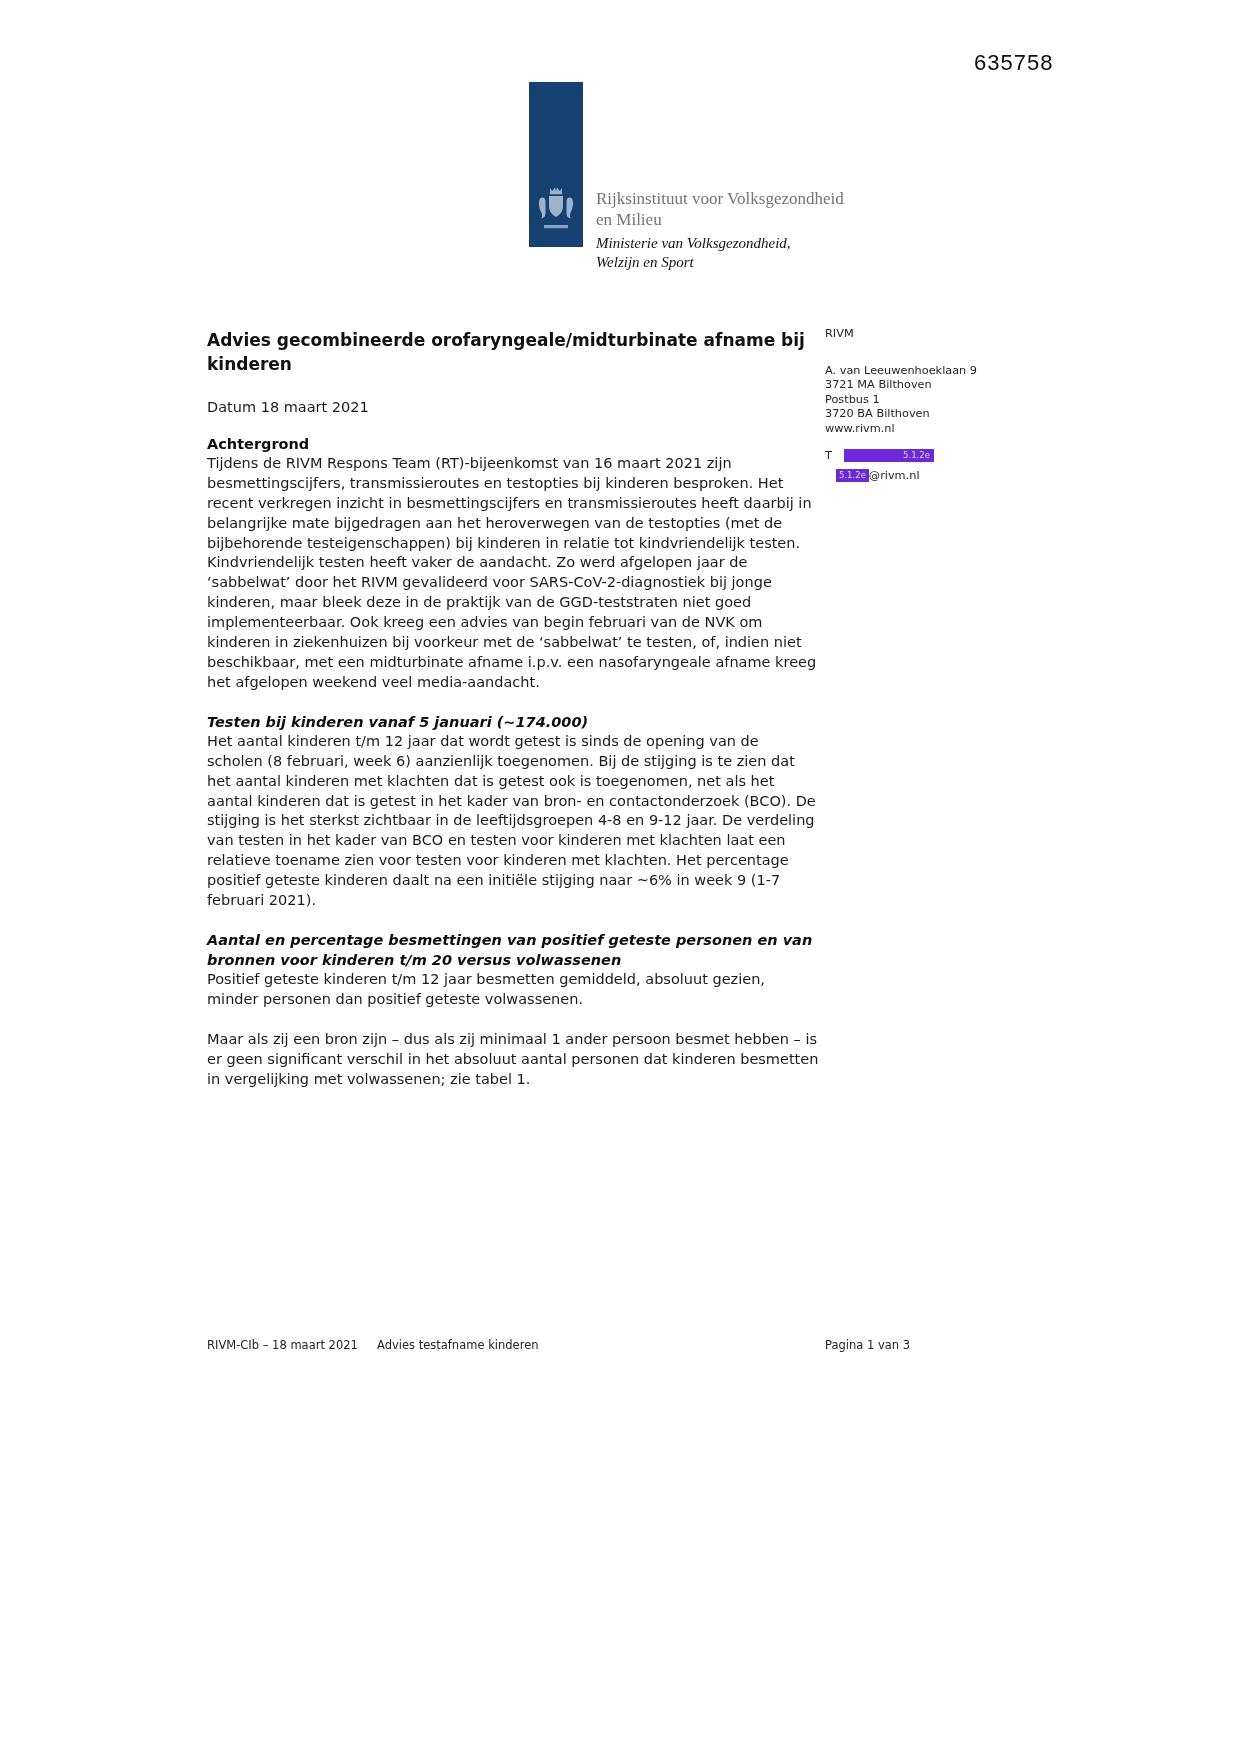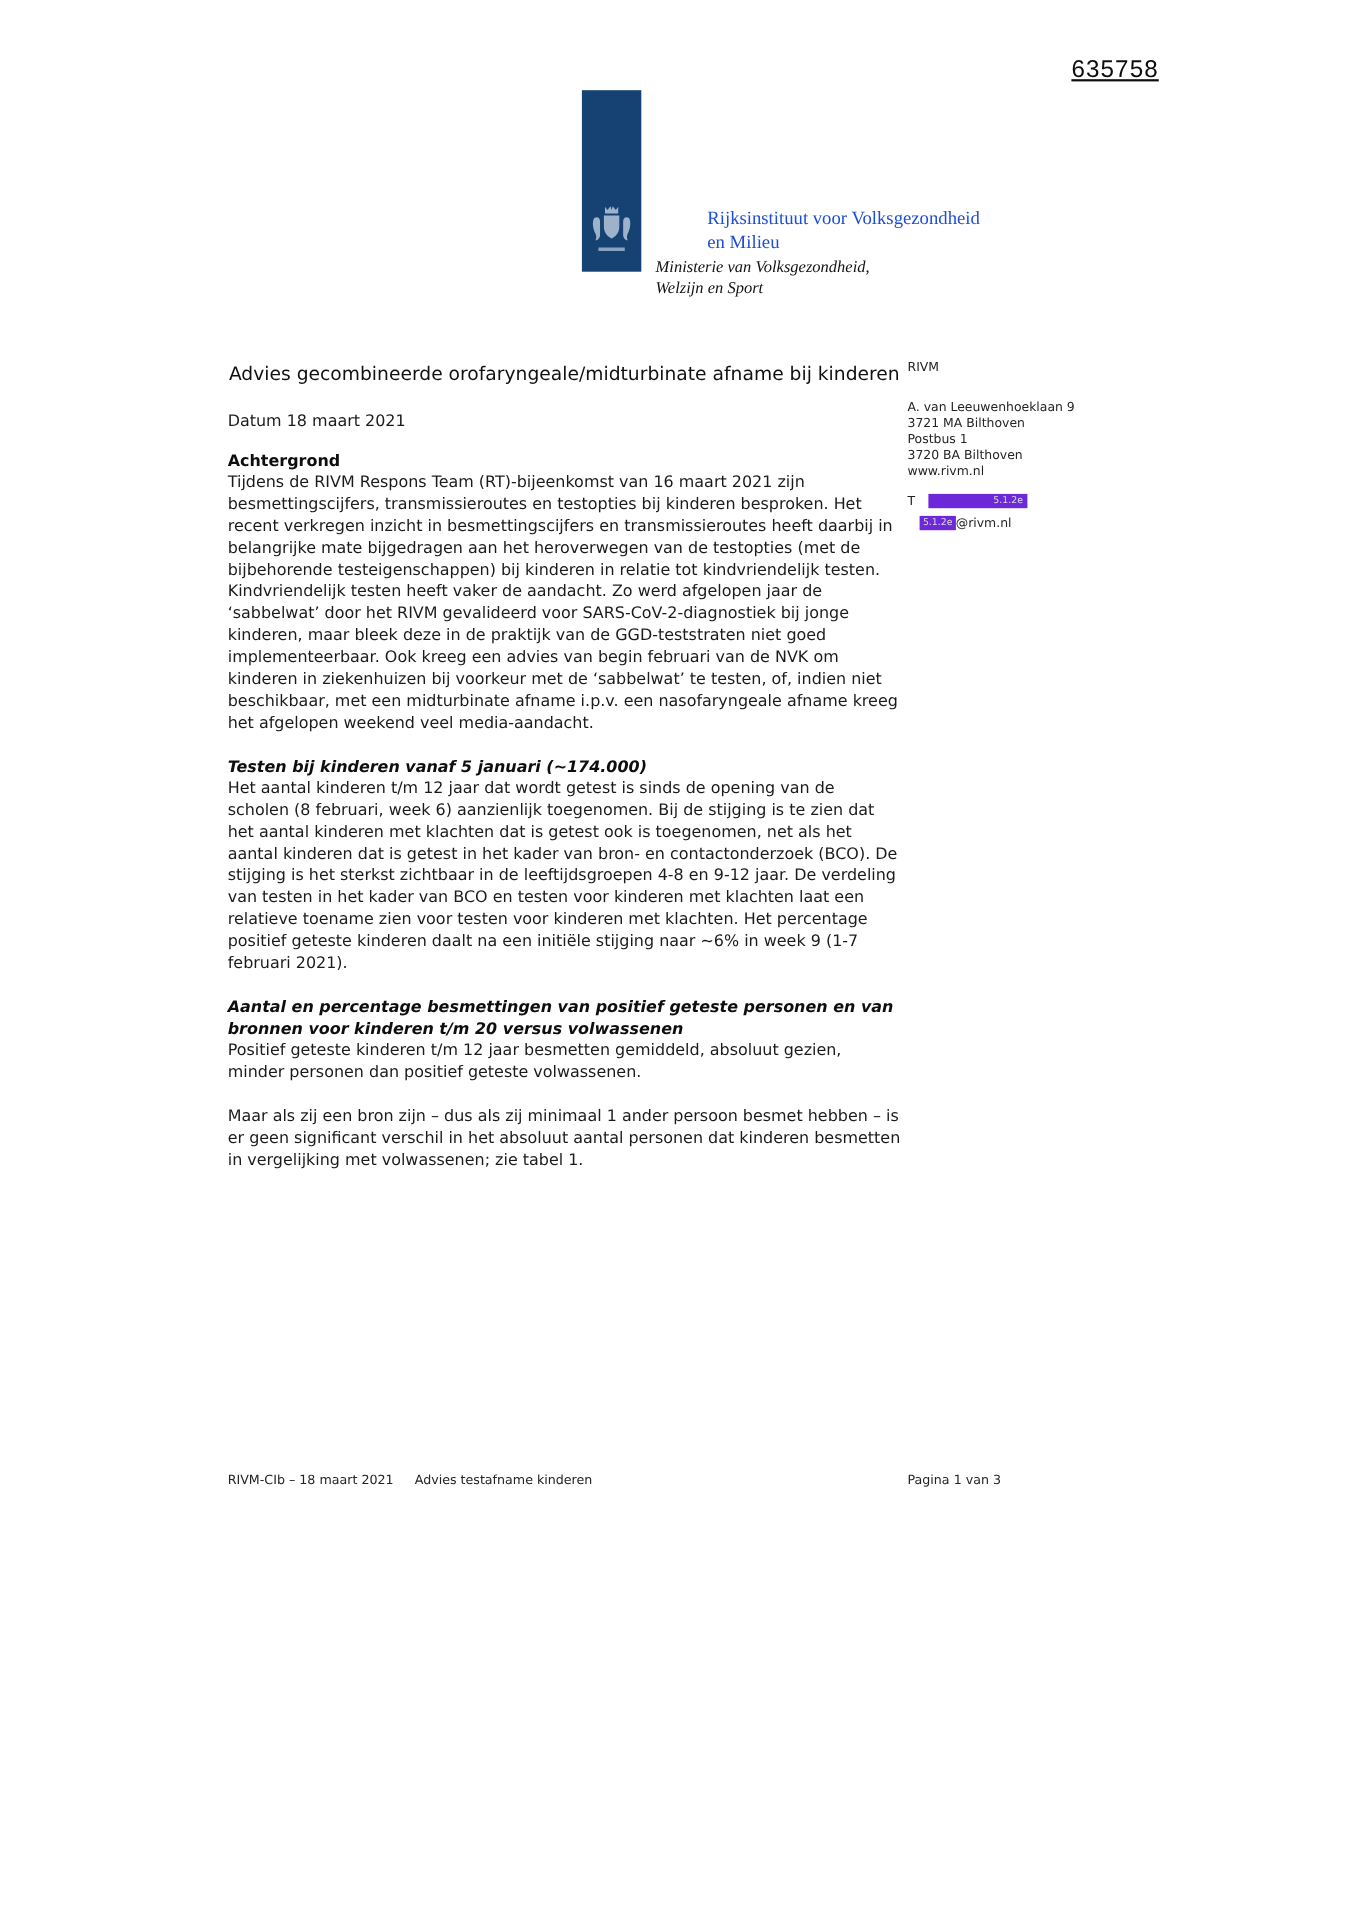--- a/index.html
+++ b/index.html
@@ -8,41 +8,41 @@
     width: 1241px; height: 1754px;
     position: relative;
     font-family: "DejaVu Sans", sans-serif;
     color: #1b1b1b;
   }
   .page { position: absolute; inset: 0; background: #ffffff; overflow: hidden; }
 
   .doc-number {
     position: absolute; left: 974px; top: 50px;
     font-family: "Liberation Sans", sans-serif;
-    font-size: 22px; letter-spacing: 1px; color: #0d0d0d; text-decoration: underline;
+    font-size: 22px; letter-spacing: 1px; color: #0d0d0d;
   }
 
   
   .logo { position: absolute; left: 529px; top: 82px; display: flex; }
   .ribbon { width: 54px; height: 165px; background: #154273; position: relative; flex: 0 0 auto; }
   .coat { position: absolute; left: 50%; transform: translateX(-50%); bottom: 12px; }
   .logo-text { margin-left: 13px; padding-top: 106px; white-space: nowrap; }
   .org-name {
     font-family: "Liberation Serif", serif;
-    font-size: 17px; line-height: 21px; color: #1d4ed8; margin-left: 47px;
+    font-size: 17px; line-height: 21px; color: #737373;
   }
   .ministry {
     font-family: "Liberation Serif", serif; font-style: italic;
     font-size: 15px; line-height: 19px; color: #121212;
   }
   .ministry.first { margin-top: 4px; }
 
   
   .main-col { position: absolute; left: 207px; top: 328px; width: 612px; font-size: 14.5px; line-height: 19.9px; }
-  .title { font-size: 17px; line-height: 24px; font-weight: normal; color: #111; margin-bottom: 22px; text-align: center; }
+  .title { font-size: 17px; line-height: 24px; font-weight: bold; color: #111; margin-bottom: 22px; }
   .date-line { margin-bottom: 16px; }
   .sec-heading { font-size: 14.5px; line-height: 20px; font-weight: bold; color: #0e0e0e; }
   .sec-heading.sp { margin-top: 19px; font-style: italic; }
   .body-p { margin: 0; }
   .body-p.gap { margin-top: 20px; }
 
   
   .side-col { position: absolute; left: 825px; top: 327px; width: 230px; font-size: 11.3px; line-height: 14.6px; color: #242424; }
   .side-org { margin-bottom: 22px; }
   .contact { margin-top: 11px; line-height: 15px; }

